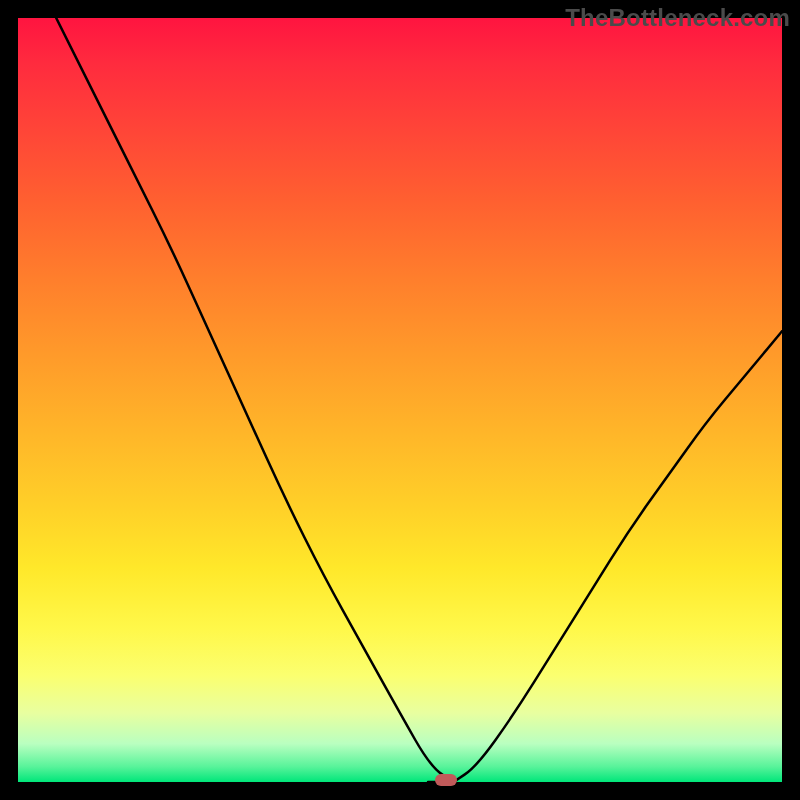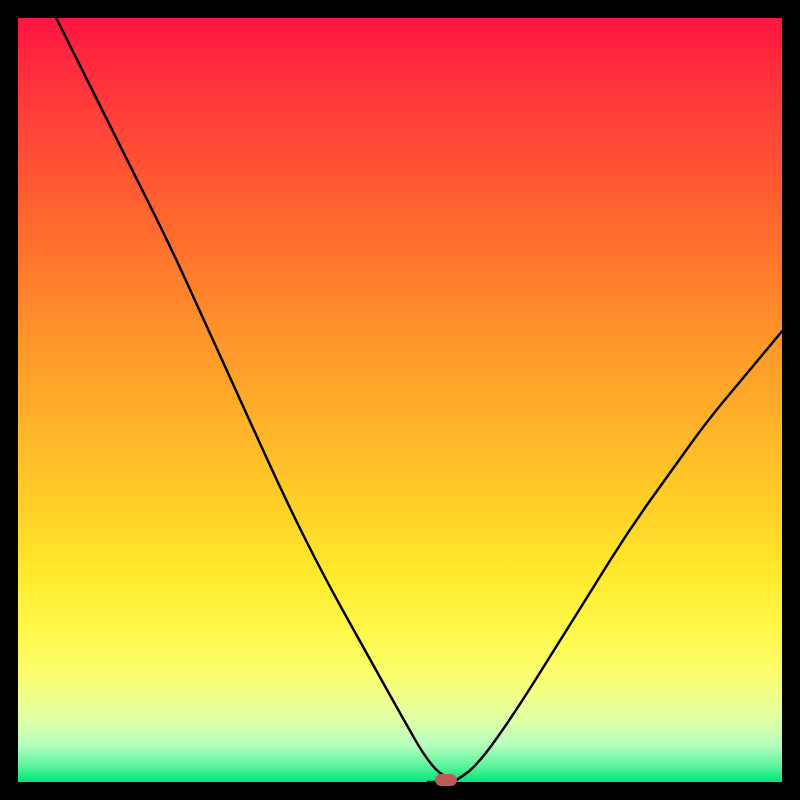--- a/index.html
+++ b/index.html
@@ -69,20 +69,21 @@
     background: #c05a5a;
     border-radius: 6px;
     z-index: 6;
   }
 </style>
 </head>
 <body>
 
 <div class="frame">
 
+  <div class="watermark">TheBottleneck.com</div>
 
   <div class="plot-gradient"></div>
 
   <svg id="curve-svg" class="svg-overlay" viewBox="0 0 764 764" preserveAspectRatio="none">
     <path id="curve-path" d="M 38.2 0.0 Q 76.4 76.4 95.5 114.6 Q 114.6 152.8 133.7 191.0 Q 152.8 229.2 171.9 271.2 Q 191.0 313.2 210.1 355.3 Q 229.2 397.3 248.3 439.3 Q 267.4 481.3 286.5 519.5 Q 305.6 557.7 324.7 592.1 Q 343.8 626.5 362.9 660.9 Q 382.0 695.2 397.3 722.0 Q 412.6 748.7 424.0 756.4 Q 435.5 764.0 420.2 764.0 Q 404.9 764.0 412.6 764.0 Q 420.2 764.0 427.8 764.0 Q 435.5 764.0 435.5 764.0 Q 435.5 764.0 446.9 756.4 Q 458.4 748.7 477.5 722.0 Q 496.6 695.2 515.7 664.7 Q 534.8 634.1 553.9 603.6 Q 573.0 573.0 592.1 542.4 Q 611.2 511.9 630.3 485.1 Q 649.4 458.4 668.5 431.7 Q 687.6 404.9 706.7 382.0 Q 725.8 359.1 744.9 336.2 T 764.0 313.2" fill="none" stroke="#000000" stroke-width="2.5" stroke-linejoin="round" stroke-linecap="round"></path>
   </svg>
 
   <div id="marker" class="marker" style="left: 434.84px; top: 774px; background: rgb(192, 90, 90);"></div>
 
 </div>

